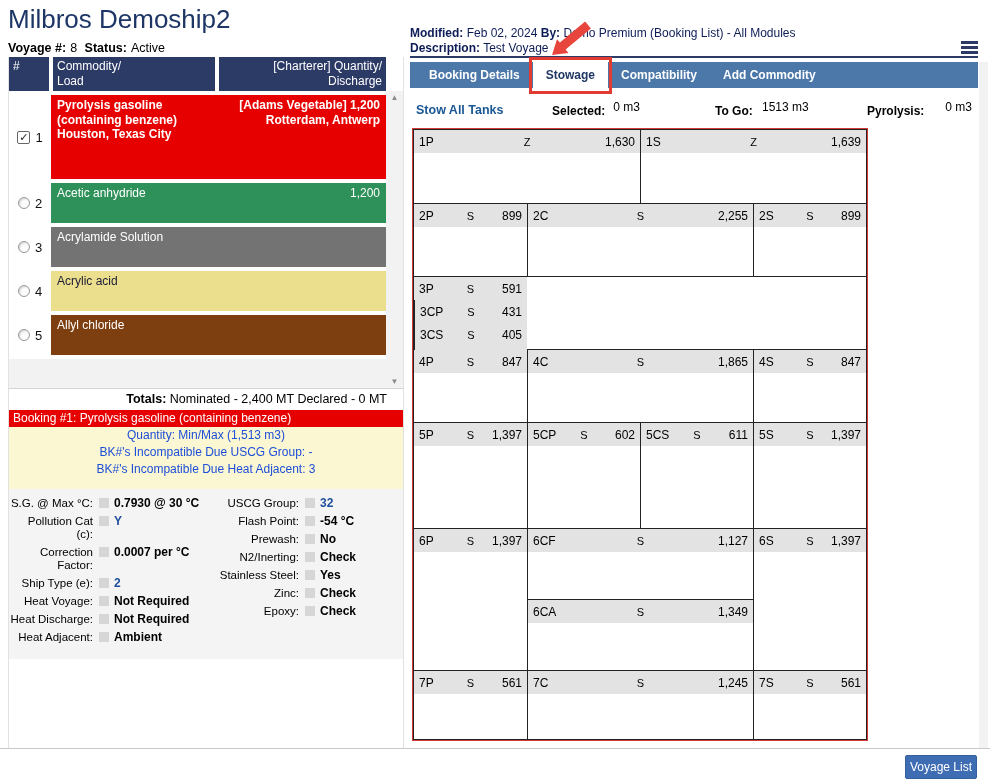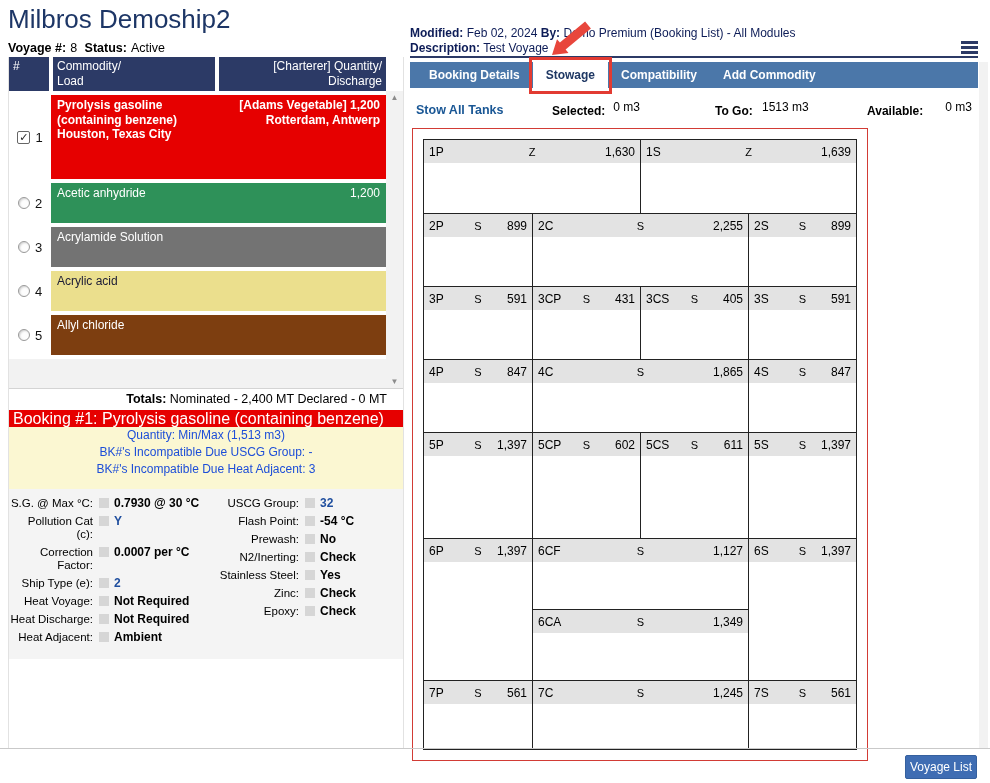--- a/index.html
+++ b/index.html
@@ -37,21 +37,21 @@
   .rownum{font-size:13px;color:#111}
   .blk{flex:1;display:flex;justify-content:space-between;padding:3px 6px;box-sizing:border-box;
        font-size:12px;line-height:14.5px;cursor:pointer}
   .blk-r{text-align:right}
   .list-filler{position:absolute;left:0;bottom:0;width:377px;height:29px;background:#f2f2f2}
   .scrolltrack{position:absolute;right:0;top:0;width:17px;height:297px;background:#f2f2f2;cursor:pointer}
   .scr{position:absolute;left:0;width:17px;text-align:center;font-size:8px;color:#8b8b8b;cursor:pointer}
   .scr.up{top:2px}.scr.dn{bottom:2px}
   .totals{height:22px;border-top:1px solid #d4d4d4;background:#fff;font-size:12.5px;line-height:21px;
           text-align:right;padding-right:16px;box-sizing:border-box}
-  .bk-bar{height:17px;background:#e60000;color:#fff;font-size:16px;line-height:17px;padding-left:4px;box-sizing:border-box}
+  .bk-bar{height:17px;background:#e60000;color:#fff;font-size:12px;line-height:17px;padding-left:4px;box-sizing:border-box}
   .bk-info{height:62px;background:#fbf7d2;text-align:center;font-size:12px;color:#1d4ed8;line-height:17px}
   .props{display:flex}
   .pcol{background:#f4f4f4;padding:8px 0 10px;box-sizing:border-box}
   .pcol.pl{width:204px}
   .pcol.pr{width:190px}
   .prow{display:flex;align-items:flex-start;margin-bottom:5px}
   .plabel{text-align:right;font-size:11.5px;line-height:13px;color:#000}
   .pcol.pl .plabel{width:84px}
   .pcol.pr .plabel{width:86px}
   .pbox{width:10px;height:10px;background:#d6d6d6;margin:1px 5px 0 6px;flex:none}
@@ -68,21 +68,21 @@
   .red-box{position:absolute;left:-4px;right:-4px;top:-5px;bottom:-6px;border:3px solid #e23b32;
            pointer-events:none;z-index:5}
   .arrow-svg{position:absolute;left:134px;top:21px;width:48px;height:38px;z-index:6;pointer-events:none}
   .stowhead{position:absolute;left:0;top:100px;width:568px;height:24px;font-size:12px}
   .stow-all{position:absolute;left:6px;top:3px;font-size:12.5px;font-weight:bold;color:#1a5795;cursor:pointer}
   .sum-label{position:absolute;top:4px;font-weight:bold}
   .sum-value{position:absolute;top:0}
   .sl0{left:142px}.sv0{left:168px;width:62px;text-align:right}
   .sl1{left:305px}.sv1{left:352px}
   .sl2{left:457px}.sv2{left:500px;width:62px;text-align:right}
-  .gridwrap{position:absolute;left:2px;top:128px;width:456px;border:1px solid #d23b35;padding:10px;box-sizing:border-box}
+  .gridwrap{position:absolute;left:2px;top:128px;width:456px;border:1px solid #d23b35;padding:0;box-sizing:border-box}
   .gridtable{border:1px solid #222}
   .tank-row{display:flex}
   .tank-row.bt{border-top:1px solid #222}
   .tank-cell{box-sizing:border-box;background:#fff;cursor:pointer}
   .tank-cell.bl{border-left:1px solid #222}
   .tank-cell.stack{display:flex;flex-direction:column;cursor:default}
   .tank-sub{flex:1;box-sizing:border-box;cursor:pointer}
   .tank-sub.bt{border-top:1px solid #222}
   .tank-head{height:23px;background:#e3e3e3;display:flex;align-items:center;padding:0 5px;font-size:12px;color:#000}
   .tname{flex:1;text-align:left}
@@ -307,21 +307,21 @@
     </div>
   <svg class="arrow-svg" viewBox="0 0 48 38">
     <polygon points="41.1,0.6 15.9,21.6 13.0,18.2 8,34 24.5,32.0 21.6,28.5 46.9,7.4" fill="#e8463c"></polygon>
   </svg>
   <div class="stowhead">
     <span class="stow-all">Stow All Tanks</span>
   <span class="sum-label sl0">Selected:</span>
       <span class="sum-value sv0">0 m3</span>
       <span class="sum-label sl1">To Go:</span>
       <span class="sum-value sv1">1513 m3</span>
-      <span class="sum-label sl2">Available:</span>
+      <span class="sum-label sl2">Pyrolysis:</span>
       <span class="sum-value sv2">0 m3</span>
     </div>
   <div class="gridwrap">
     <div class="gridtable">
         <div class="tank-row" style="height: 73px;">
           <div class="tank-cell" style="width: 50%;">
             <div class="tank-head">
               <span class="tname">1P</span>
               <span class="tcoat">Z</span>
               <span class="tcap">1,630</span>
@@ -351,21 +351,21 @@
             </div>
           </div>
           <div class="tank-cell bl" style="width: 25%;">
             <div class="tank-head">
               <span class="tname">2S</span>
               <span class="tcoat">S</span>
               <span class="tcap">899</span>
             </div>
           </div>
         </div>
-        <div class="tank-row bt" style="height: 72px;">
+        <div class="tank-row bt" style="height: 72px; flex-direction: column;">
           <div class="tank-cell" style="width: 25%;">
             <div class="tank-head">
               <span class="tname">3P</span>
               <span class="tcoat">S</span>
               <span class="tcap">591</span>
             </div>
           </div>
           <div class="tank-cell bl" style="width: 25%;">
             <div class="tank-head">
               <span class="tname">3CP</span>

